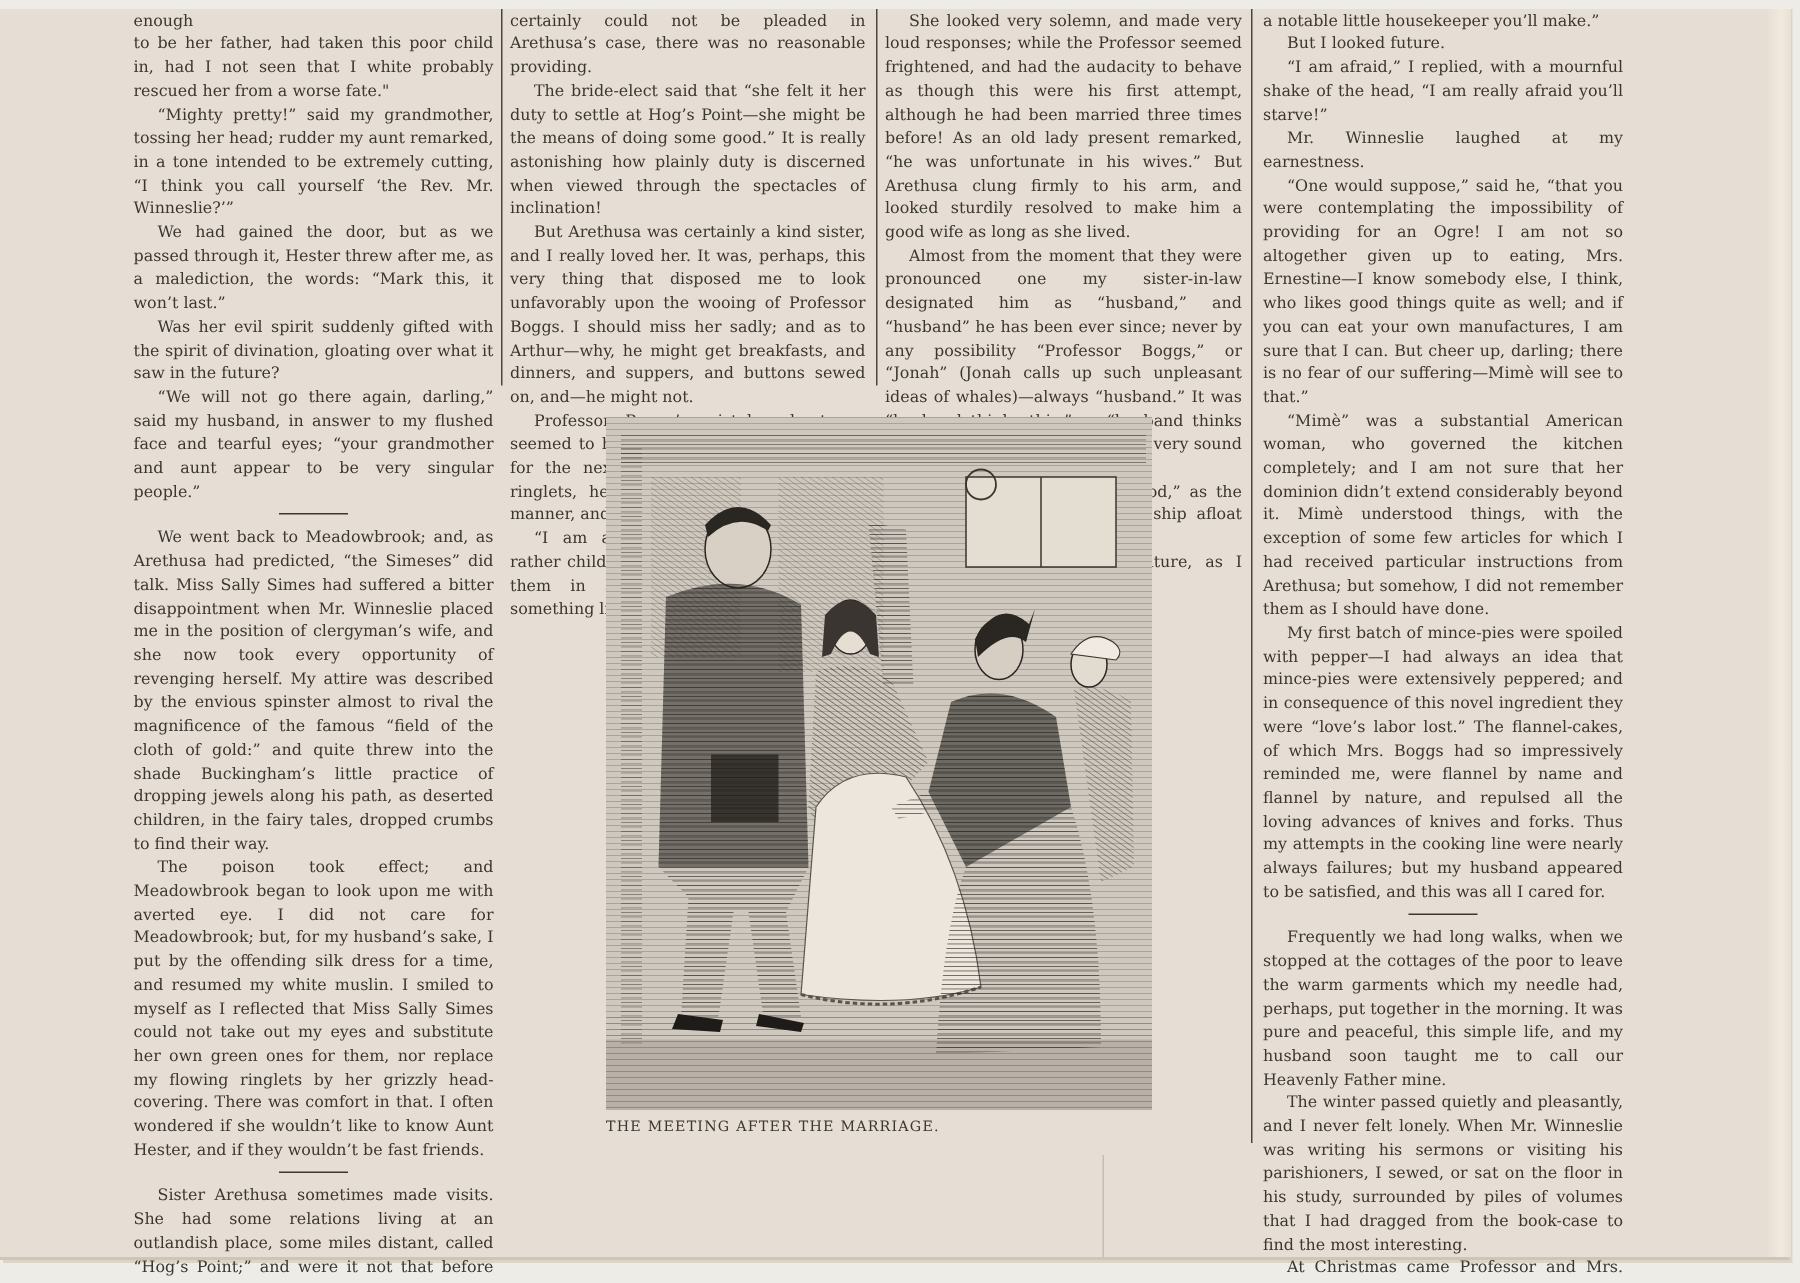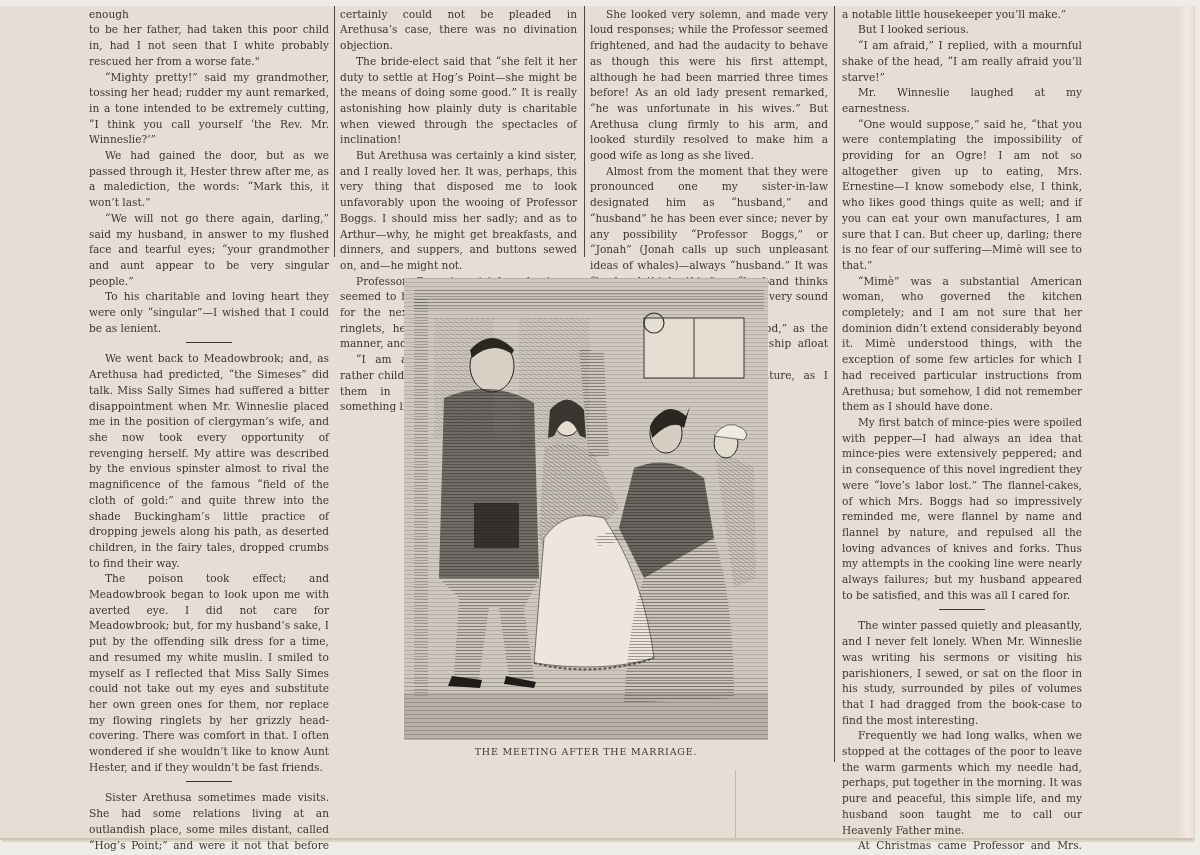--- a/index.html
+++ b/index.html
@@ -36,78 +36,78 @@
   #c1 { left:89px; top:-9px; width:240px; }
   #c2 { left:340px; top:-9px; width:237px; }
   #c3 { left:590px; top:-9px; width:238px; }
   #c4 { left:842px; top:-9px; width:240px; }
   .cut-top { position:absolute; left:0; top:0; width:1200px; height:6px; background:#eeece6; }
   .illus {
     position:absolute; left:404px; top:278px; width:364px; height:462px;
     background:#d9d3ca;
   }
   .caption {
-    position:absolute; left:404px; top:746px; width:364px; text-align:center;
+    position:absolute; left:404px; top:746px; width:364px; text-align:left;
     font-family:"DejaVu Serif", serif; font-size:9.5px; letter-spacing:0.8px;
     color:#3a3630;
   }
   .crease {
     position:absolute; left:735px; top:770px; width:2px; height:68px;
     border-left:1px solid #c8bcad;
   }
 </style>
 </head>
 <body>
 
 <div class="page"></div>
 <div class="page-edge"></div>
 
 <div class="col" id="c1">
     <p class="noind">should have supposed that I, a man old enough</p>
     <p class="noind">to be her father, had taken this poor child in, had I not seen that I white probably rescued her from a worse fate."</p>
     <p>“Mighty pretty!” said my grandmother, tossing her head; rudder my aunt remarked, in a tone intended to be extremely cutting, “I think you call yourself ‘the Rev. Mr. Winneslie?’”</p>
     <p>We had gained the door, but as we passed through it, Hester threw after me, as a malediction, the words: “Mark this, it won’t last.”</p>
+    <p>Was her evil spirit suddenly gifted with the spirit of divination, gloating over what it saw in the future?</p>
     <p>“We will not go there again, darling,” said my husband, in answer to my flushed face and tearful eyes; “your grandmother and aunt appear to be very singular people.”</p>
-    <p>To his charitable and loving heart they were only “singular”—I wished that I could be as lenient.</p>
     <div class="sep"></div>
     <p>We went back to Meadowbrook; and, as Arethusa had predicted, “the Simeses” did talk. Miss Sally Simes had suffered a bitter disappointment when Mr. Winneslie placed me in the position of clergyman’s wife, and she now took every opportunity of revenging herself. My attire was described by the envious spinster almost to rival the magnificence of the famous “field of the cloth of gold:” and quite threw into the shade Buckingham’s little practice of dropping jewels along his path, as deserted children, in the fairy tales, dropped crumbs to find their way.</p>
     <p>The poison took effect; and Meadowbrook began to look upon me with averted eye. I did not care for Meadowbrook; but, for my husband’s sake, I put by the offending silk dress for a time, and resumed my white muslin. I smiled to myself as I reflected that Miss Sally Simes could not take out my eyes and substitute her own green ones for them, nor replace my flowing ringlets by her grizzly head-covering. There was comfort in that. I often wondered if she wouldn’t like to know Aunt Hester, and if they wouldn’t be fast friends.</p>
     <div class="sep"></div>
     <p>Sister Arethusa sometimes made visits. She had some relations living at an outlandish place, some miles distant, called “Hog’s Point;” and were it not that before these departures she wound up the kitchen machinery and warranted it not to run down before her return, our meals would have occurred with delightful irregularity, or probably not have occurred at all.</p>
   </div>
 <div class="rule-v" style="left:334px; top:0; height:257px;"></div>
 <div class="col" id="c2">
     <p class="noind">staid sister; and as “youth and inexperience</p>
-    <p class="noind">certainly could not be pleaded in Arethusa’s case, there was no divination objection.</p>
-    <p>The bride-elect said that “she felt it her duty to settle at Hog’s Point—she might be the means of doing some good.” It is really astonishing how plainly duty is charitable when viewed through the spectacles of inclination!</p>
+    <p class="noind">certainly could not be pleaded in Arethusa’s case, there was no reasonable providing.</p>
+    <p>The bride-elect said that “she felt it her duty to settle at Hog’s Point—she might be the means of doing some good.” It is really astonishing how plainly duty is discerned when viewed through the spectacles of inclination!</p>
     <p>But Arethusa was certainly a kind sister, and I really loved her. It was, perhaps, this very thing that disposed me to look unfavorably upon the wooing of Professor Boggs. I should miss her sadly; and as to Arthur—why, he might get breakfasts, and dinners, and suppers, and buttons sewed on, and—he might not.</p>
     <p>Professor Boggs’s mistake about me seemed to have troubled my husband, too; for the next day, as I was twisting my ringlets, he looked at me in an uneasy manner, and remarked,</p>
     <p>“I am afraid those pretty curls are rather childish, Fairy. Couldn’t you arrange them in some more dignified way—something like Arethusa’s, for instance?”</p>
   </div>
 <div class="rule-v" style="left:584px; top:0; height:257px;"></div>
 <div class="col" id="c3">
     <p class="noind">Point.</p>
     <p>She looked very solemn, and made very loud responses; while the Professor seemed frightened, and had the audacity to behave as though this were his first attempt, although he had been married three times before! As an old lady present remarked, “he was unfortunate in his wives.” But Arethusa clung firmly to his arm, and looked sturdily resolved to make him a good wife as long as she lived.</p>
     <p>Almost from the moment that they were pronounced one my sister-in-law designated him as “husband,” and “husband” he has been ever since; never by any possibility “Professor Boggs,” or “Jonah” (Jonah calls up such unpleasant ideas of whales)—always “husband.” It was “husband thinks this,” or “husband thinks that,” until I became tired of the very sound of the name.</p>
     <p>Well, Arethusa went “for good,” as the children say; and I felt like a ship afloat without a rudder.</p>
     <p>“La!” said the worthy creature, as I sobbed</p>
   </div>
 <div class="rule-v" style="left:834px; top:0; height:762px;"></div>
 <div class="col" id="c4">
     <p class="noind">with a loving smile. “Now we will see what</p>
     <p class="noind">a notable little housekeeper you’ll make.”</p>
-    <p>But I looked serious.</p>
+    <p>But I looked future.</p>
     <p>“I am afraid,” I replied, with a mournful shake of the head, “I am really afraid you’ll starve!”</p>
     <p>Mr. Winneslie laughed at my earnestness.</p>
     <p>“One would suppose,” said he, “that you were contemplating the impossibility of providing for an Ogre! I am not so altogether given up to eating, Mrs. Ernestine—I know somebody else, I think, who likes good things quite as well; and if you can eat your own manufactures, I am sure that I can. But cheer up, darling; there is no fear of our suffering—Mimè will see to that.”</p>
     <p>“Mimè” was a substantial American woman, who governed the kitchen completely; and I am not sure that her dominion didn’t extend considerably beyond it. Mimè understood things, with the exception of some few articles for which I had received particular instructions from Arethusa; but somehow, I did not remember them as I should have done.</p>
     <p>My first batch of mince-pies were spoiled with pepper—I had always an idea that mince-pies were extensively peppered; and in consequence of this novel ingredient they were “love’s labor lost.” The flannel-cakes, of which Mrs. Boggs had so impressively reminded me, were flannel by name and flannel by nature, and repulsed all the loving advances of knives and forks. Thus my attempts in the cooking line were nearly always failures; but my husband appeared to be satisfied, and this was all I cared for.</p>
     <div class="sep"></div>
+    <p>Frequently we had long walks, when we stopped at the cottages of the poor to leave the warm garments which my needle had, perhaps, put together in the morning. It was pure and peaceful, this simple life, and my husband soon taught me to call our Heavenly Father mine.</p>
     <p>The winter passed quietly and pleasantly, and I never felt lonely. When Mr. Winneslie was writing his sermons or visiting his parishioners, I sewed, or sat on the floor in his study, surrounded by piles of volumes that I had dragged from the book-case to find the most interesting.</p>
-    <p>Frequently we had long walks, when we stopped at the cottages of the poor to leave the warm garments which my needle had, perhaps, put together in the morning. It was pure and peaceful, this simple life, and my husband soon taught me to call our Heavenly Father mine.</p>
     <p>At Christmas came Professor and Mrs. Boggs from Hog’s Point; and we dressed the old Church with greens and had a merry time of it.</p>
   </div>
 
 <div class="cut-top"></div>
 
 <div class="illus" title="Engraving: a clergyman in a long dark coat stands beside a young bride in a shawl and bonnet in a doorway; a tall woman in a dark dress greets them while an older woman peers from behind.">
   <svg width="364" height="462" viewBox="0 0 364 462" xmlns="http://www.w3.org/2000/svg">
     <defs>
       <pattern id="hatch" width="3" height="3" patternUnits="userSpaceOnUse" patternTransform="rotate(0)">
         <line x1="0" y1="0" x2="3" y2="0" stroke="#2a2622" stroke-width="0.8"></line>

